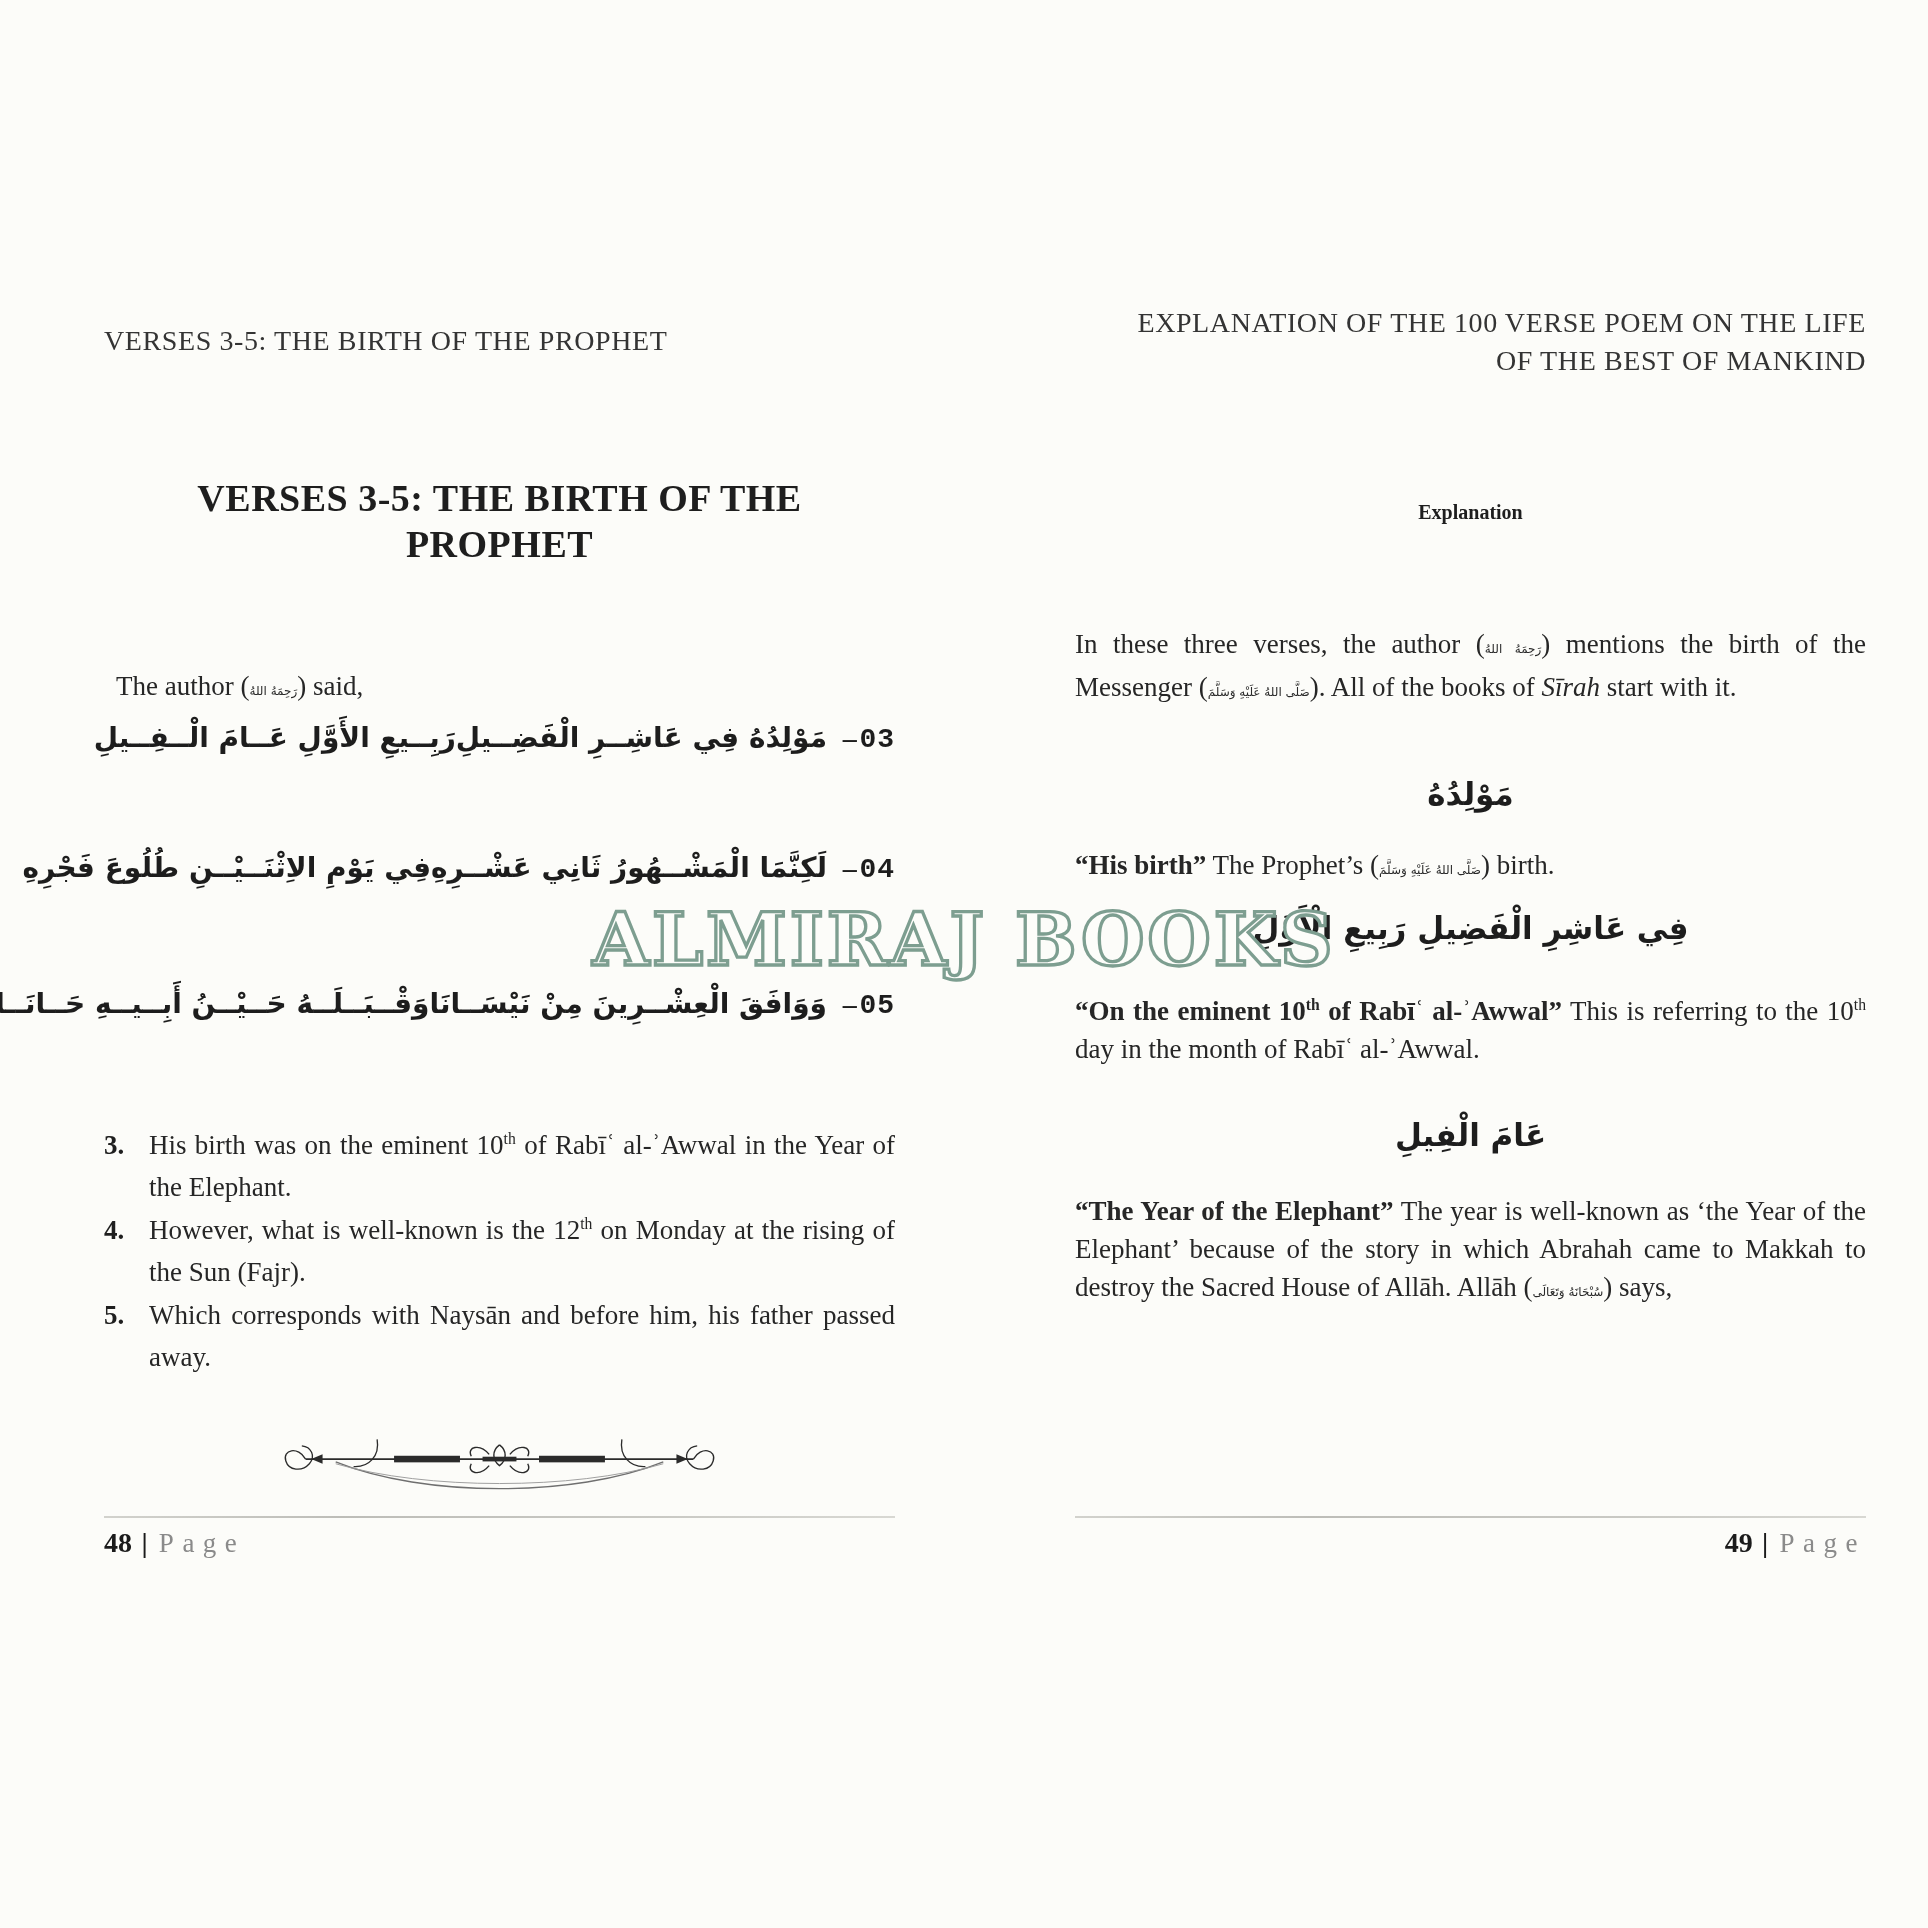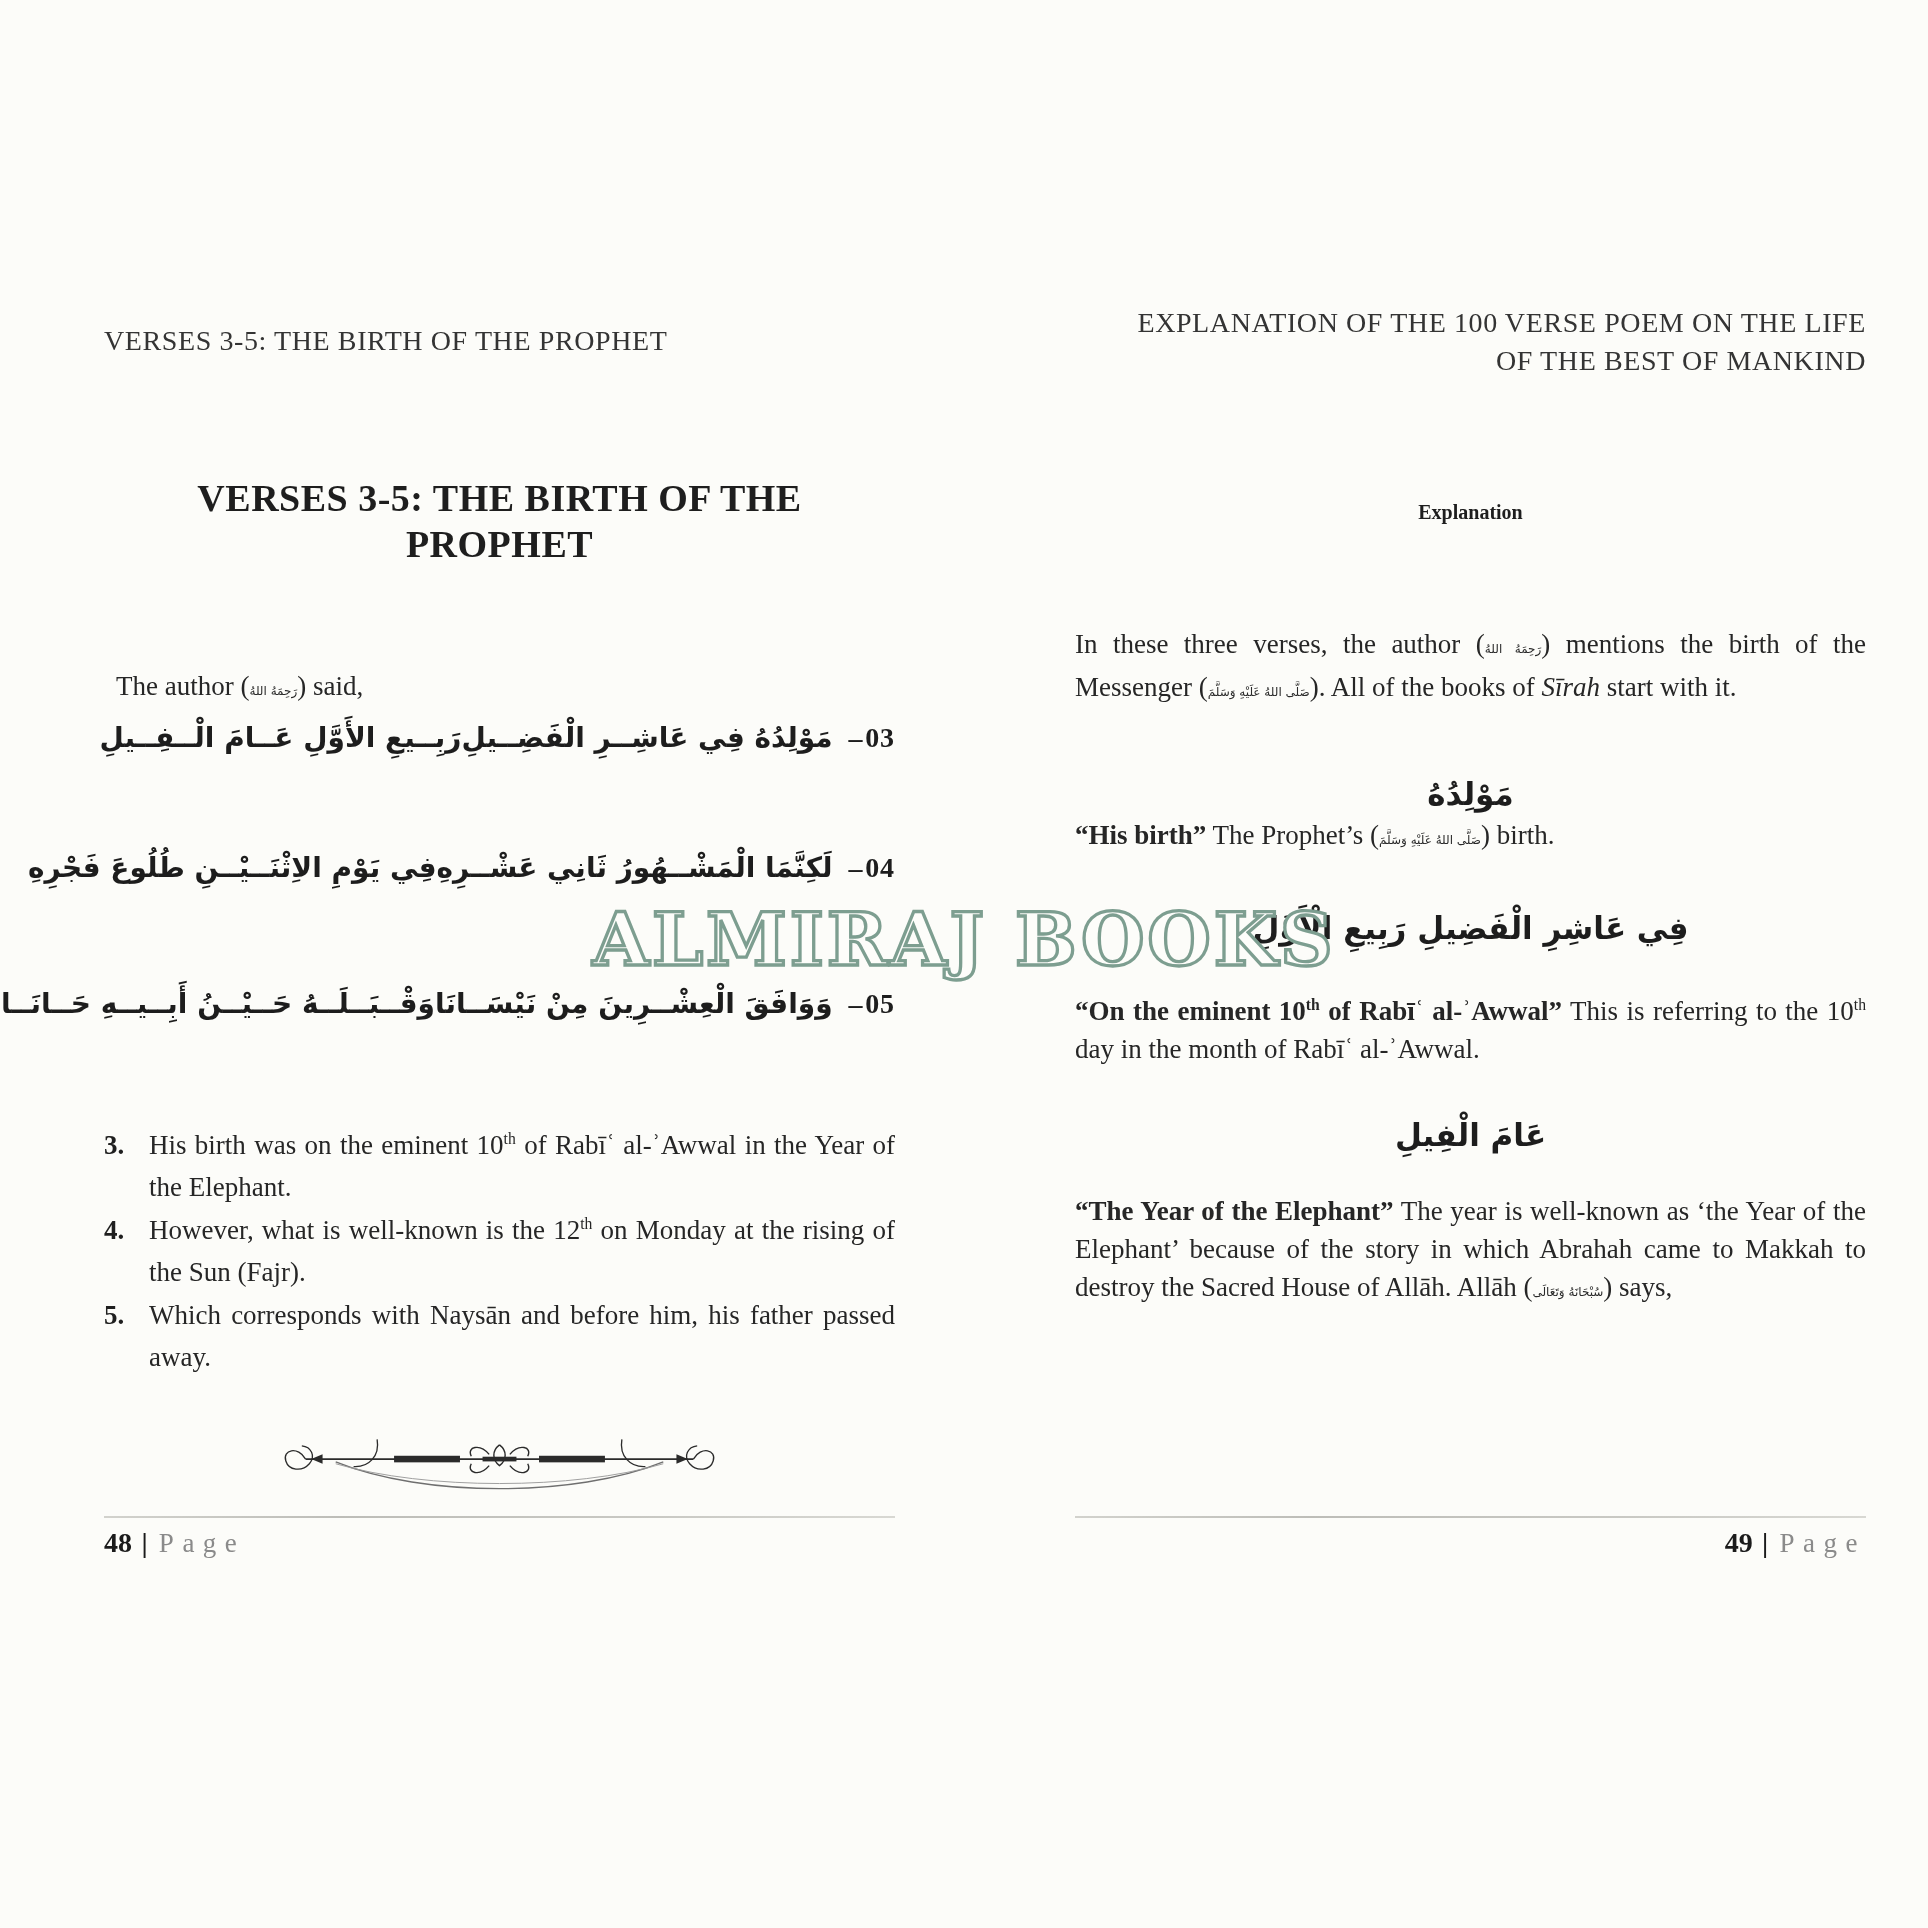--- a/index.html
+++ b/index.html
@@ -21,21 +21,21 @@
   
   .lp-header{top:322px;}
   .lp-title{top:475px;text-align:center;font-weight:bold;font-size:38px;line-height:46px;color:#1e1e1e;letter-spacing:0.5px;margin:0;}
   .lp-author{top:659px;font-size:27px;margin:12px;}
   .verse{display:flex;align-items:baseline;font-size:28px;font-weight:700;
          font-family:"DejaVu Sans",sans-serif;color:#1d1d1d;}
   .verse{direction:rtl;}
   .v03{top:721px;}
   .v04{top:851px;}
   .v05{top:987px;}
-  .vnum{font-family:Liberation Serif, serif;font-weight:700;font-size:28px;letter-spacing:0.9px;}
+  .vnum{font-family:Liberation Mono, monospace;font-weight:700;font-size:28px;letter-spacing:0.9px;}
   .vdash{margin:0 2.8px;font-family:"Liberation Serif",serif;}
   .hemi{margin-inline-start:13px;white-space:nowrap;}
   .hemi2{margin-inline-start:auto;}
   .list-item{display:flex;font-size:27px;line-height:42px;text-align:justify;}
   .li-3{top:1124px;}
   .li-4{top:1209px;}
   .li-5{top:1294px;}
   .li-num{flex:0 0 45px;font-weight:bold;color:#1f1f1f;}
   .li-text{flex:1;}
   sup{font-size:.58em;line-height:0;vertical-align:super;letter-spacing:0;}
@@ -48,21 +48,21 @@
   .footer .pnum{font-weight:bold;color:#1b1b1b;}
   .footer .pipe{font-weight:bold;margin:0 11.3px 0 9.4px;color:#1b1b1b;}
   .footer .pword{color:#8a8a8a;letter-spacing:8.5px;font-size:27px;}
   .footer-right{text-align:right;}
 
   
   .rp-header{top:304px;}
   .rp-explanation{top:501px;text-align:center;font-weight:bold;font-size:20px;color:#1e1e1e;margin:0;}
   .para{font-size:27px;line-height:38px;text-align:justify;margin:0;}
   .rp-intro{top:625px;}
-  .rp-hisbirth{top:816px;}
+  .rp-hisbirth{top:846px;}
   .rp-eminent{top:992px;}
   .rp-elephant{top:1192px;}
   .ar-center{text-align:center;font-family:"DejaVu Sans",sans-serif;font-weight:700;font-size:31px;color:#1d1d1d;direction:rtl;}
   .ar-mawlid{top:776px;}
   .ar-fiashir{top:910px;}
   .ar-aam{top:1117px;}
   .ar-small{font-family:"DejaVu Sans",sans-serif;font-size:12px;direction:rtl;unicode-bidi:isolate;color:#2a2a2a;}
   .b{font-weight:bold;}
   .it{font-style:italic;}
 

